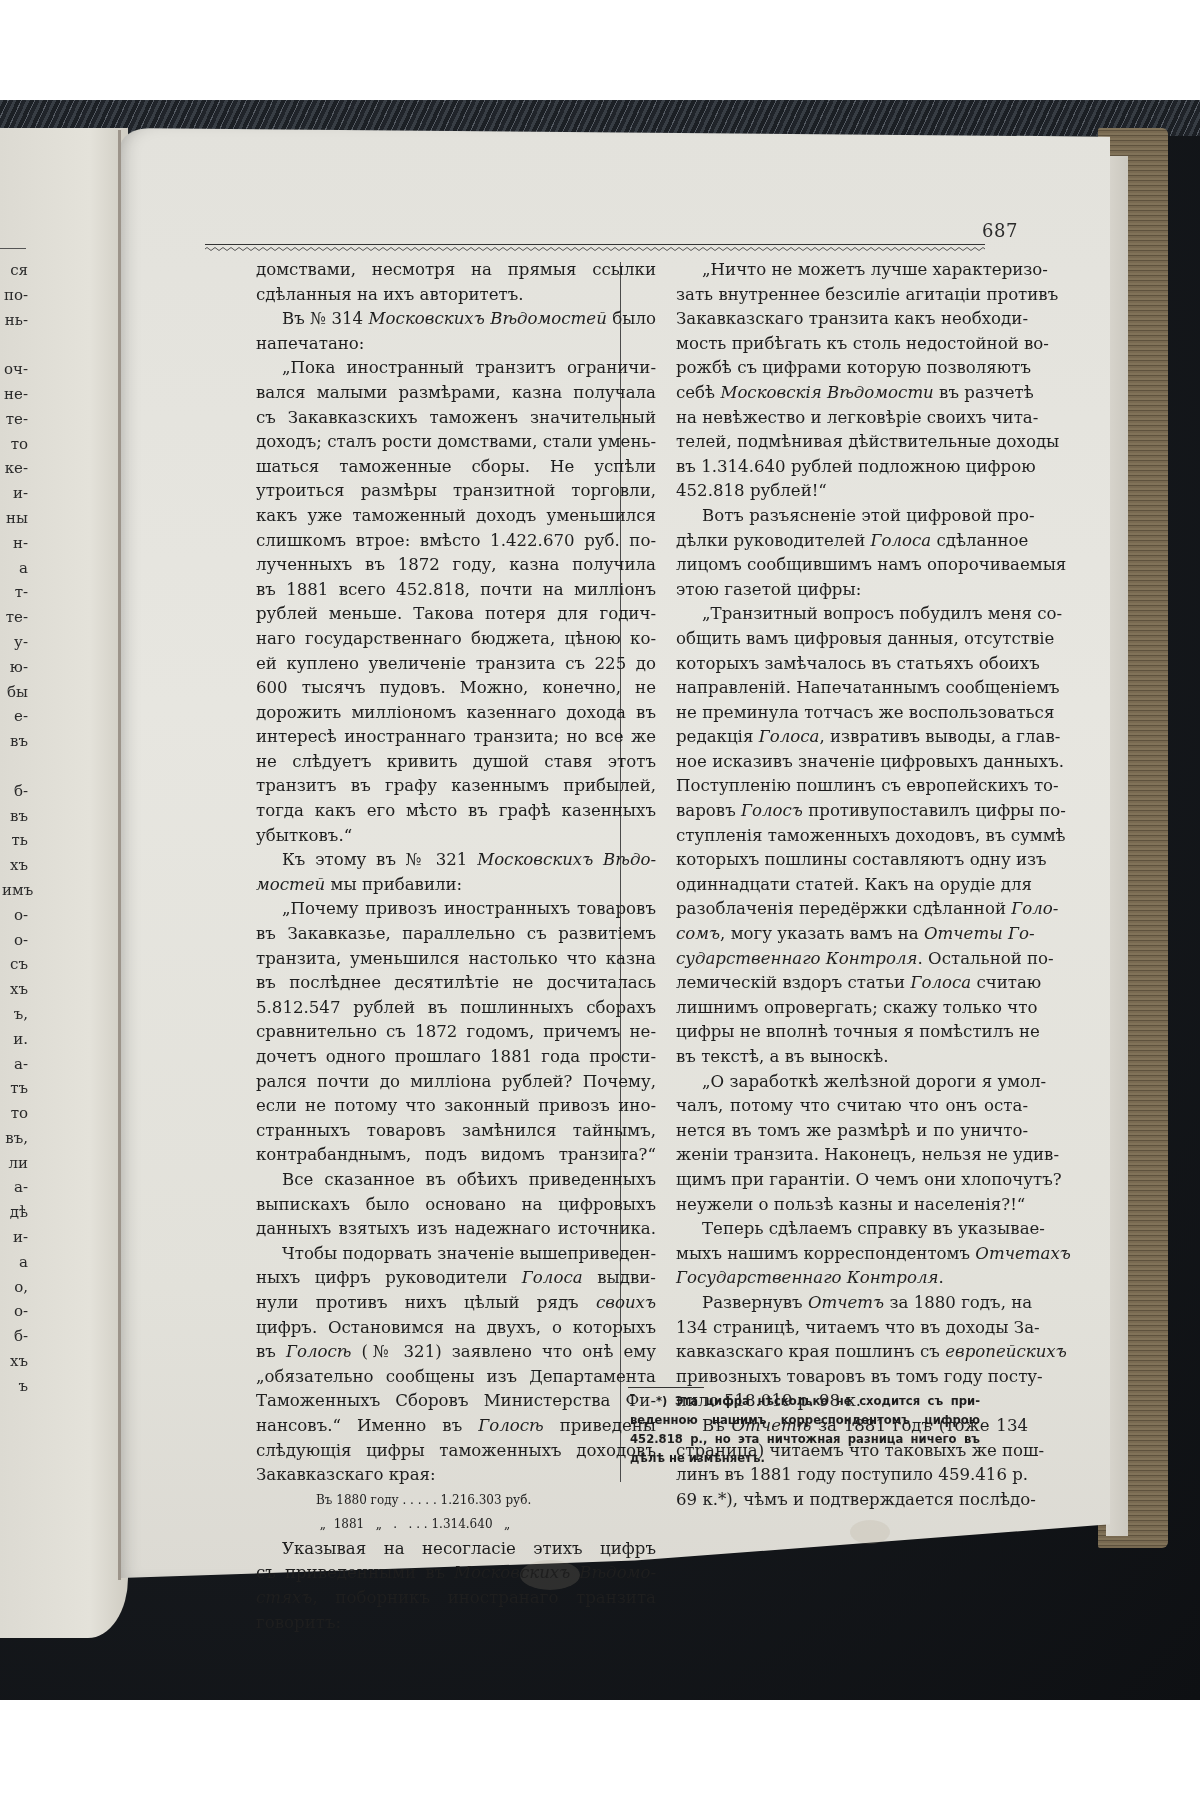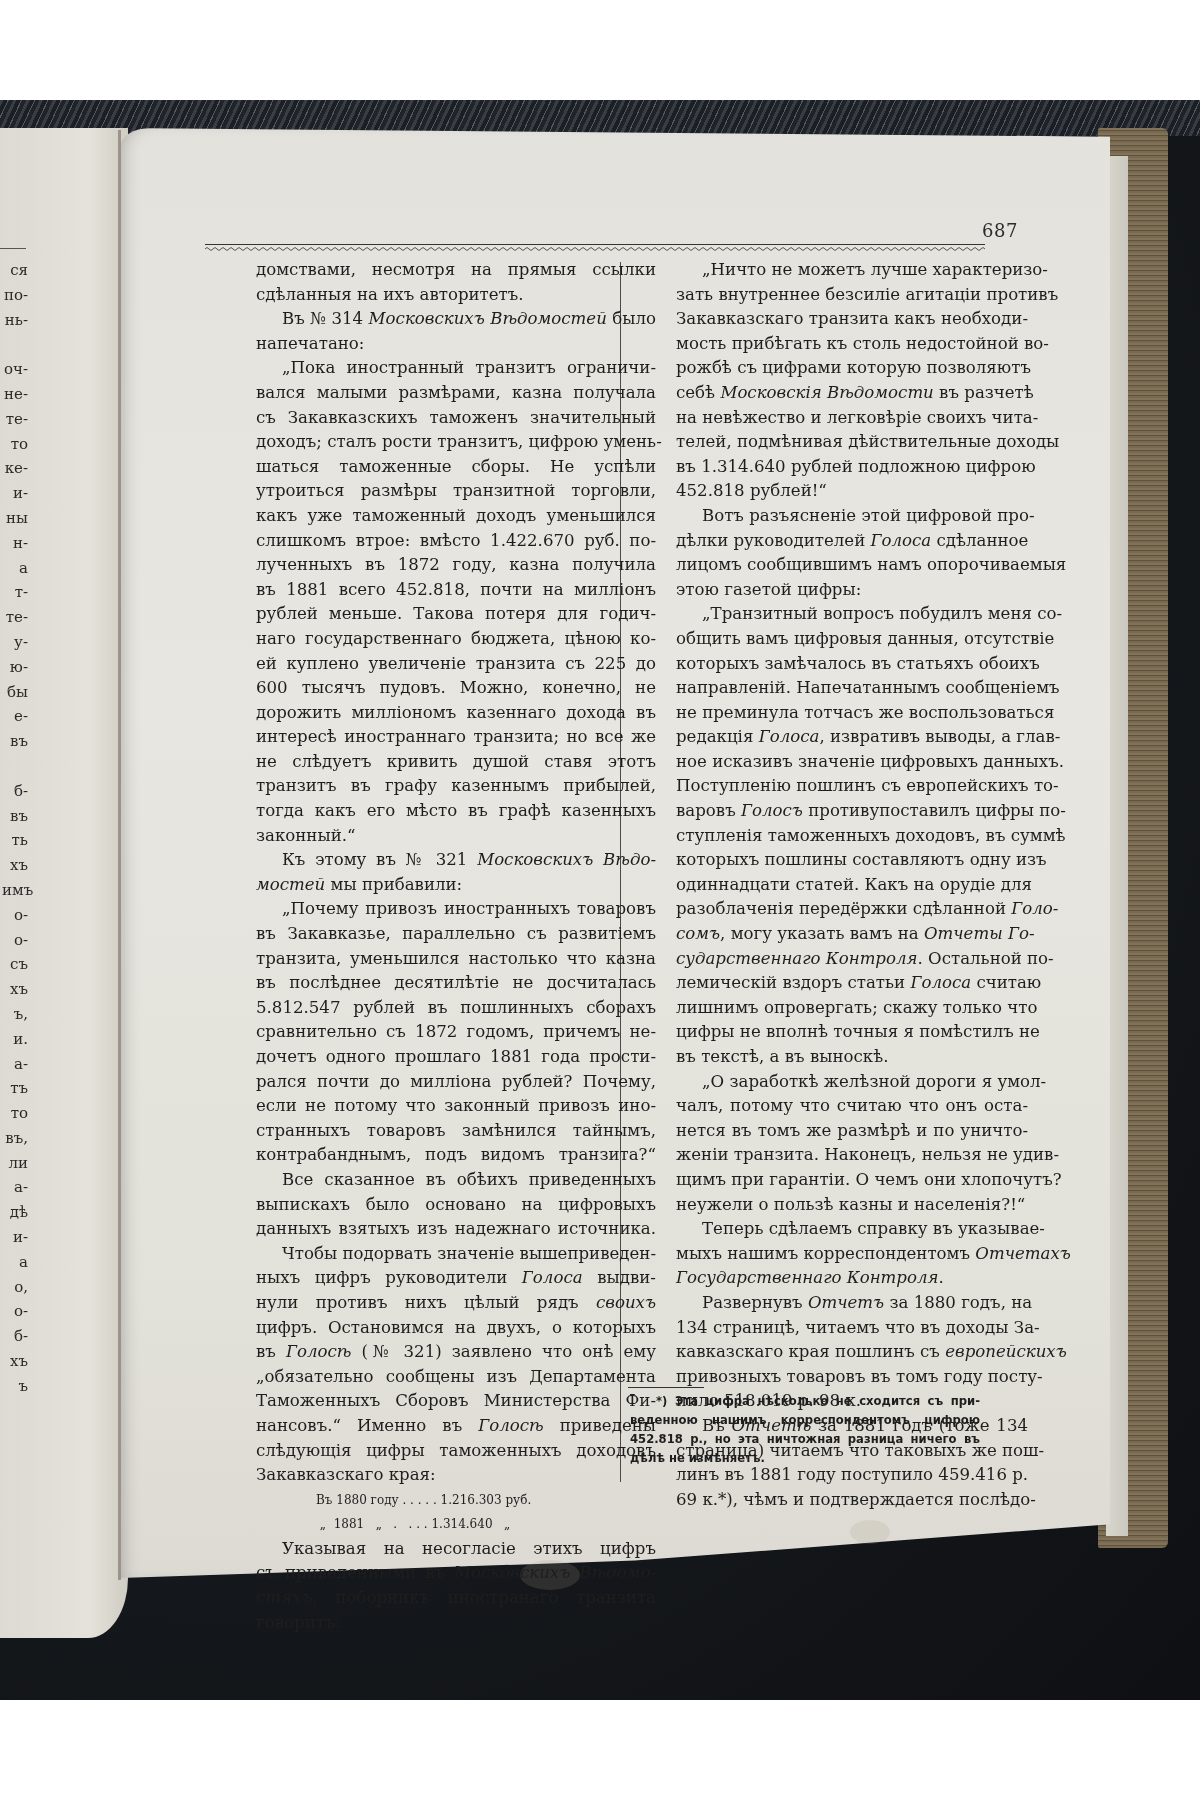--- a/index.html
+++ b/index.html
@@ -168,37 +168,37 @@
 <div class="col-divider"></div>
 
 <div class="column col-left" id="col-left">
     <span class="line"><span>домствами, несмотря на прямыя ссылки</span></span>
     <span class="line last"><span>сдѣланныя на ихъ авторитетъ.</span></span>
     <span class="line indent"><span>Въ № 314 </span><span class="it">Московскихъ Вѣдомостей</span><span> было</span></span>
     <span class="line last"><span>напечатано:</span></span>
     <span class="line indent"><span>„Пока иностранный транзитъ ограничи-</span></span>
     <span class="line"><span>вался малыми размѣрами, казна получала</span></span>
     <span class="line"><span>съ Закавказскихъ таможенъ значительный</span></span>
-    <span class="line"><span>доходъ; сталъ рости транзитъ, цифрою умень-</span></span>
+    <span class="line"><span>доходъ; сталъ рости домствами, стали умень-</span></span>
     <span class="line"><span>шаться таможенные сборы. Не успѣли</span></span>
     <span class="line"><span>утроиться размѣры транзитной торговли,</span></span>
     <span class="line"><span>какъ уже таможенный доходъ уменьшился</span></span>
     <span class="line"><span>слишкомъ втрое: вмѣсто 1.422.670 руб. по-</span></span>
     <span class="line"><span>лученныхъ въ 1872 году, казна получила</span></span>
     <span class="line"><span>въ 1881 всего 452.818, почти на милліонъ</span></span>
     <span class="line"><span>рублей меньше. Такова потеря для годич-</span></span>
     <span class="line"><span>наго государственнаго бюджета, цѣною ко-</span></span>
     <span class="line"><span>ей куплено увеличеніе транзита съ 225 до</span></span>
     <span class="line"><span>600 тысячъ пудовъ. Можно, конечно, не</span></span>
     <span class="line"><span>дорожить милліономъ казеннаго дохода въ</span></span>
     <span class="line"><span>интересѣ иностраннаго транзита; но все же</span></span>
     <span class="line"><span>не слѣдуетъ кривить душой ставя этотъ</span></span>
     <span class="line"><span>транзитъ въ графу казеннымъ прибылей,</span></span>
     <span class="line"><span>тогда какъ его мѣсто въ графѣ казенныхъ</span></span>
-    <span class="line last"><span>законный.“</span></span>
+    <span class="line last"><span>убытковъ.“</span></span>
     <span class="line indent"><span>Къ этому въ № 321 </span><span class="it">Московскихъ Вѣдо-</span></span>
     <span class="line last"><span class="it">мостей</span><span> мы прибавили:</span></span>
     <span class="line indent"><span>„Почему привозъ иностранныхъ товаровъ</span></span>
     <span class="line"><span>въ Закавказье, параллельно съ развитіемъ</span></span>
     <span class="line"><span>транзита, уменьшился настолько что казна</span></span>
     <span class="line"><span>въ послѣднее десятилѣтіе не досчиталась</span></span>
     <span class="line"><span>5.812.547 рублей въ пошлинныхъ сборахъ</span></span>
     <span class="line"><span>сравнительно съ 1872 годомъ, причемъ не-</span></span>
     <span class="line"><span>дочетъ одного прошлаго 1881 года прости-</span></span>
     <span class="line"><span>рался почти до милліона рублей? Почему,</span></span>

